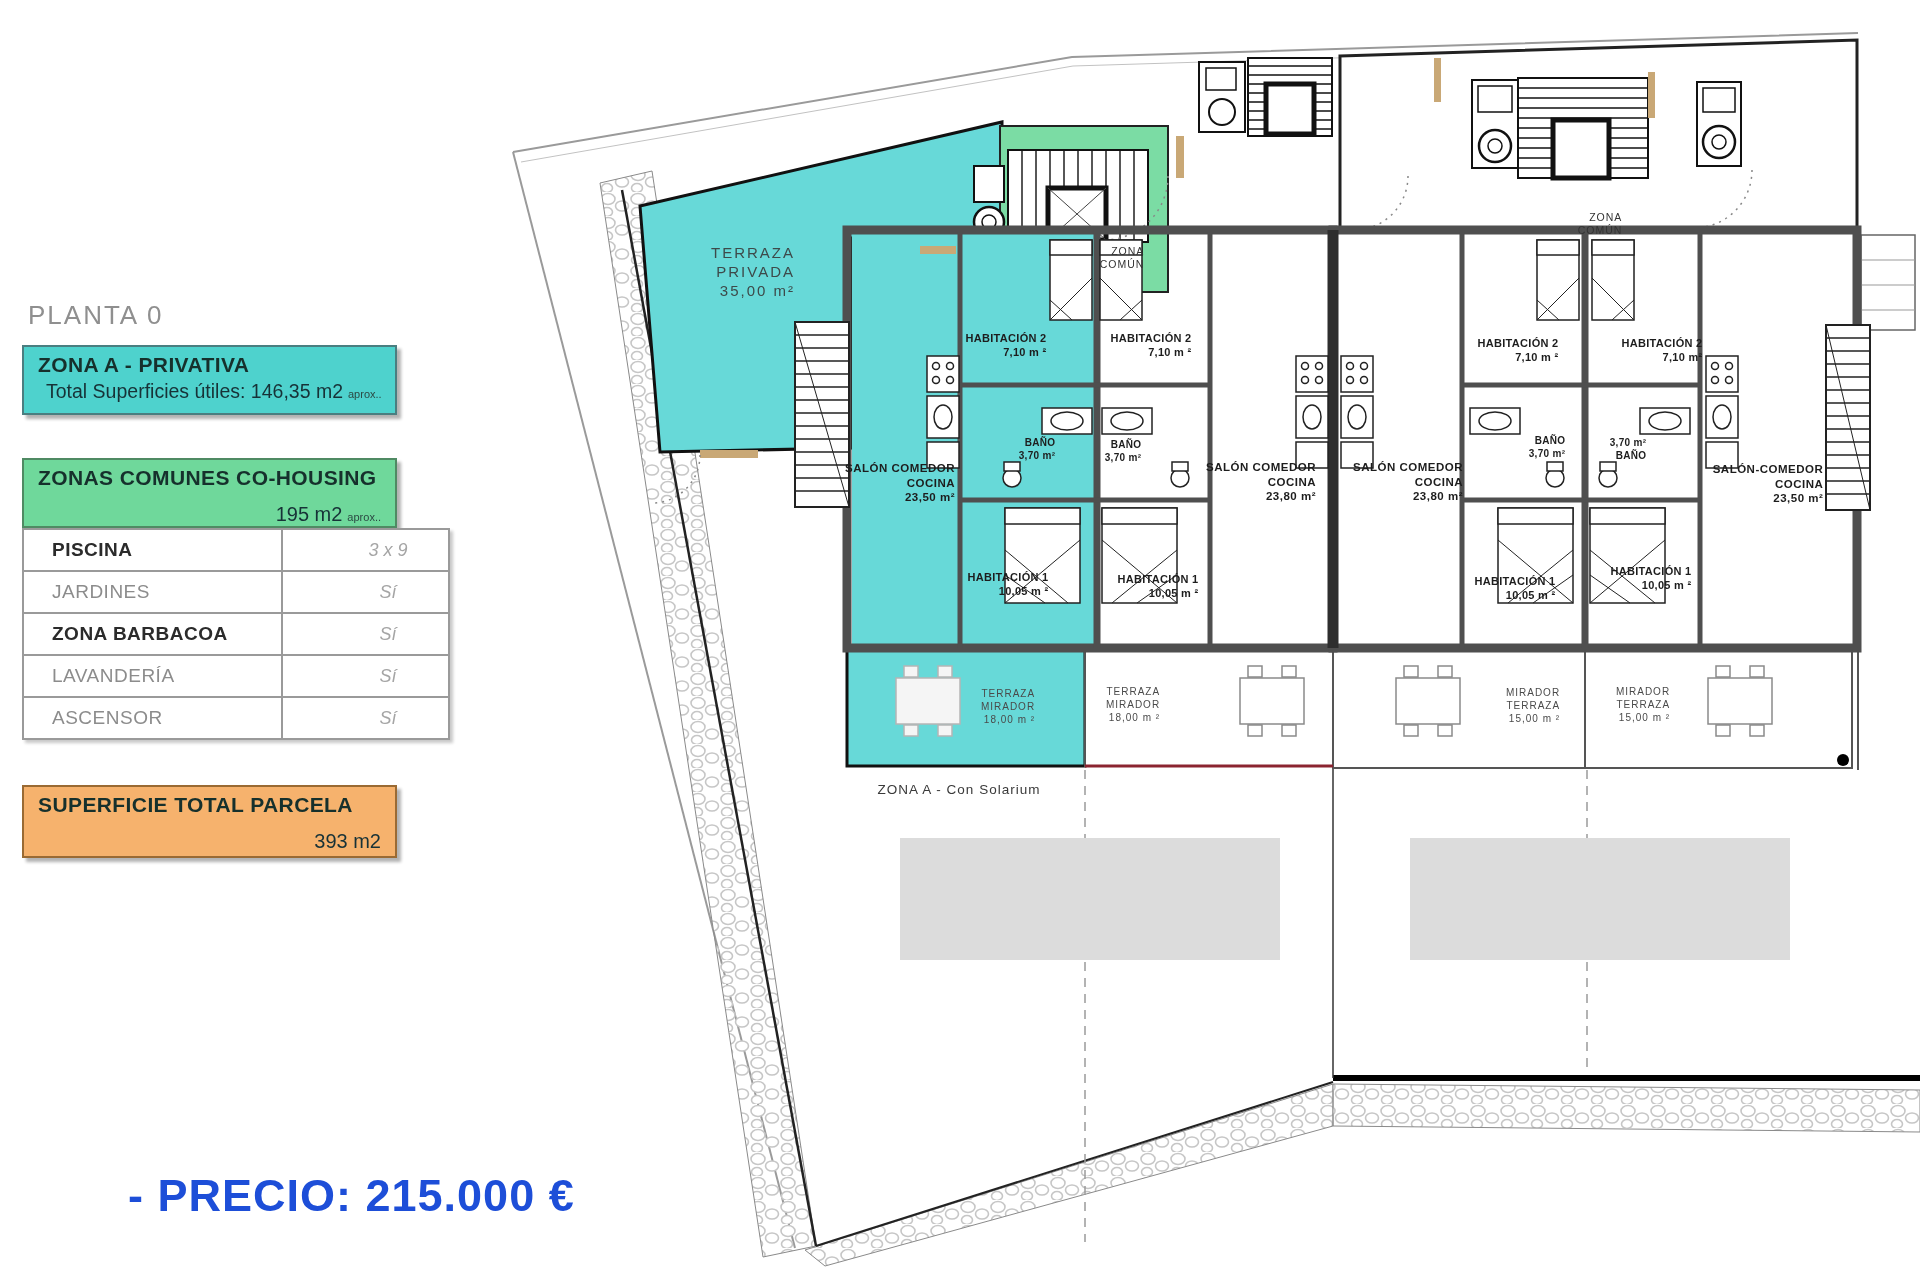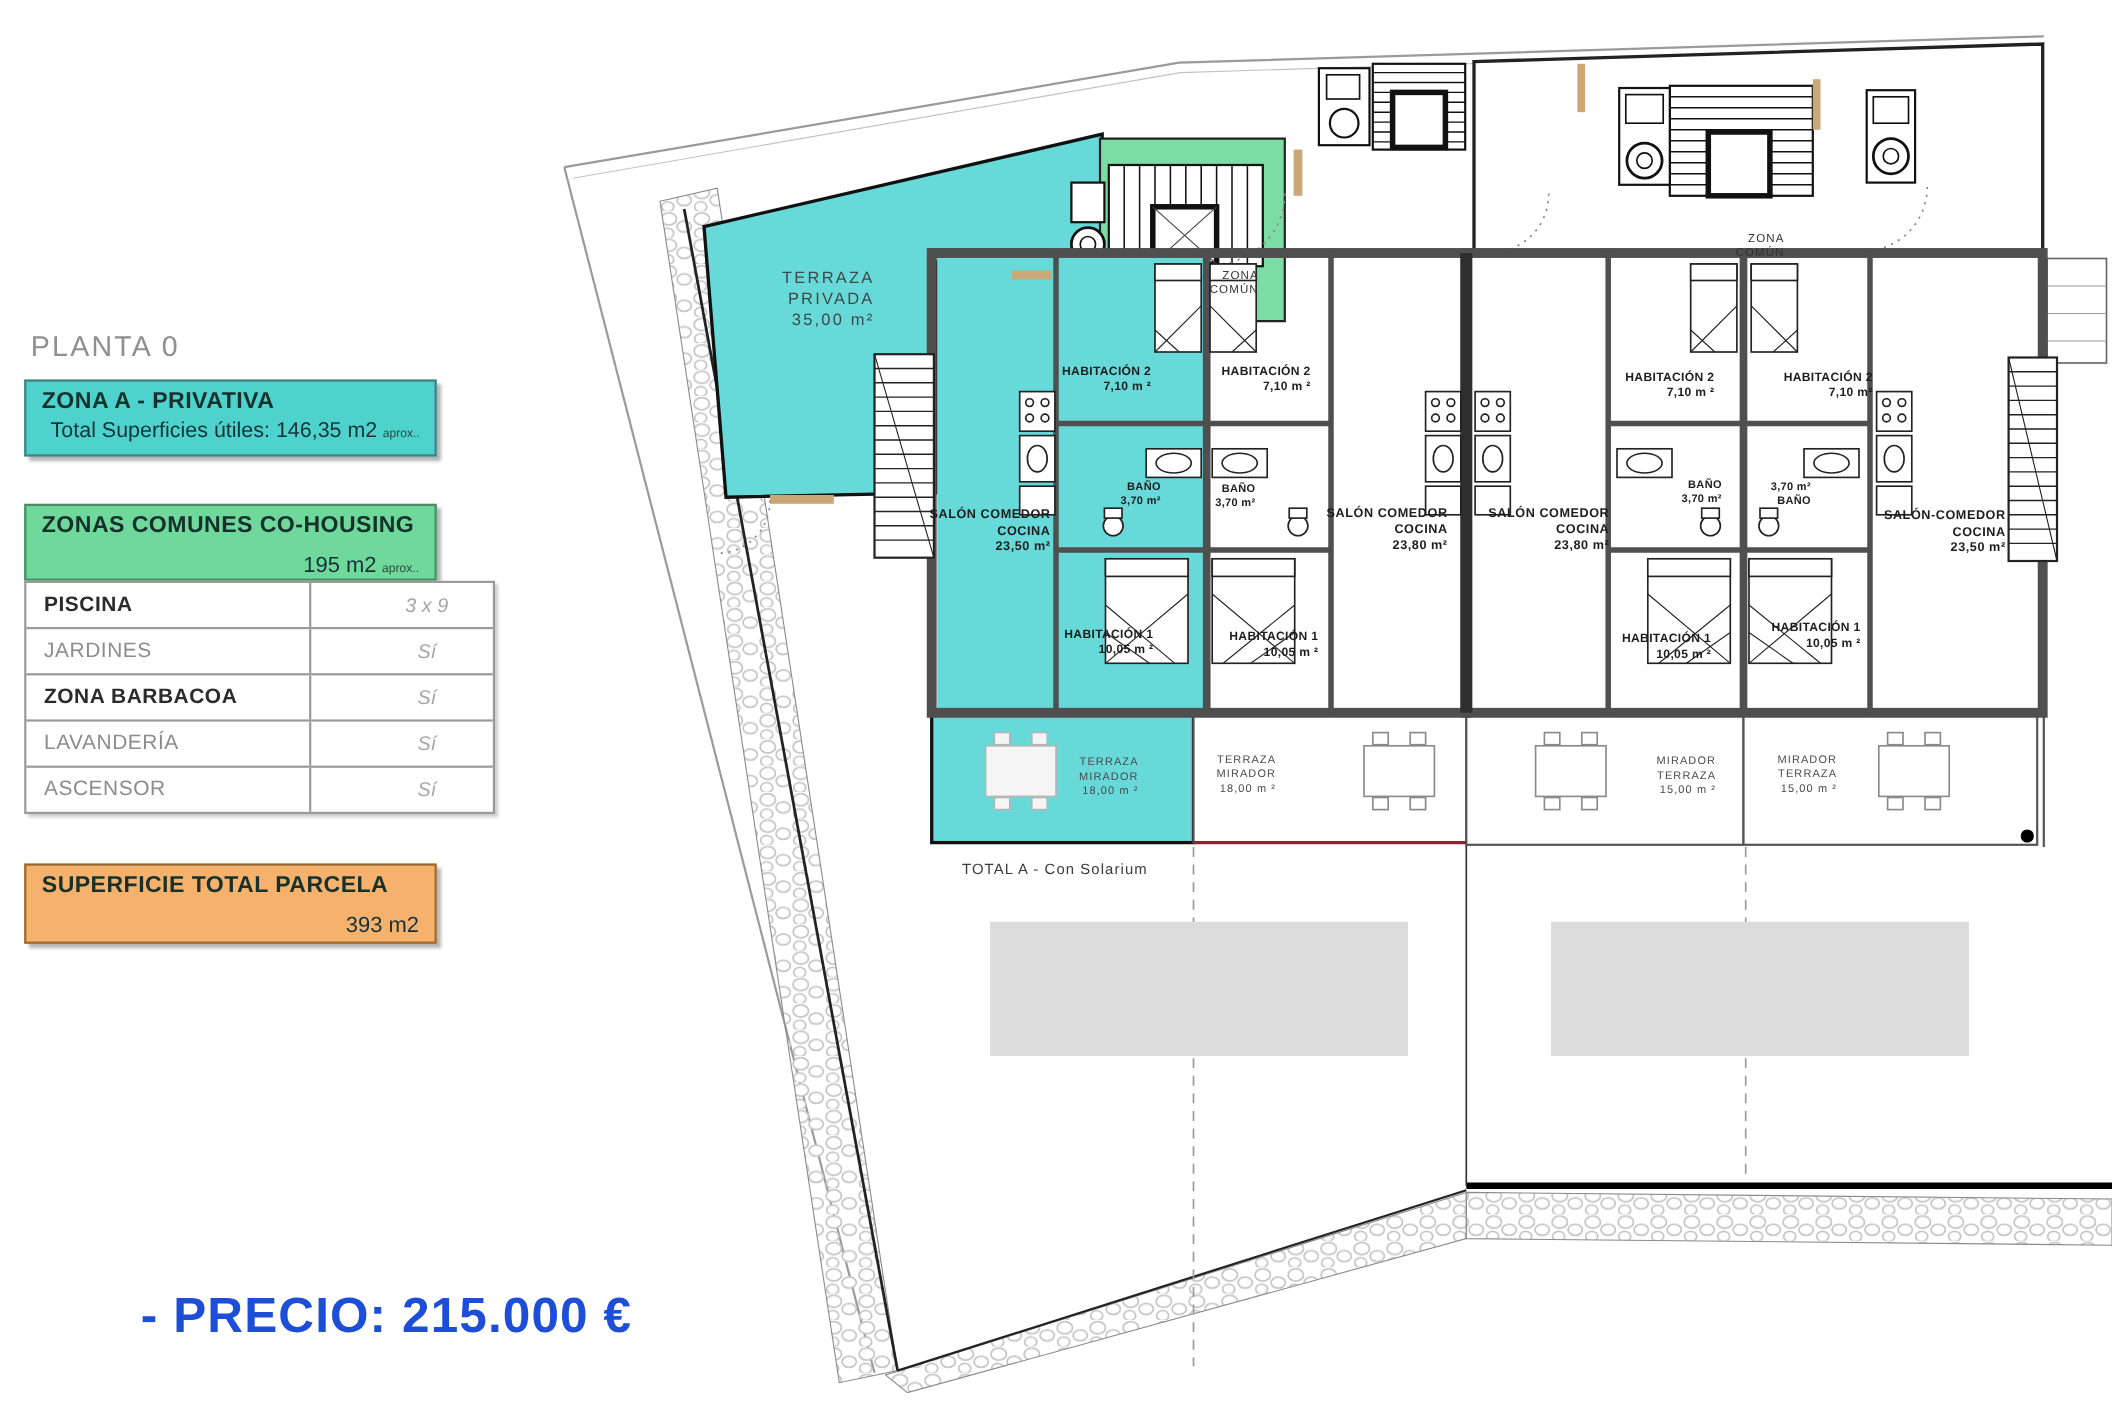--- a/index.html
+++ b/index.html
@@ -16,21 +16,21 @@
   .box-green{top:458px;height:70px;background:#6fd89b;border-color:#4f8a63;}
   .box-orange{top:785px;height:73px;background:#f6b26d;border-color:#9a6a33;}
   .box-title{font-size:21px;font-weight:bold;color:#16302c;letter-spacing:.4px;}
   .box-sub{font-size:19.5px;color:#173237;margin-top:3px;padding-left:8px;}
   .box-val-right{font-size:20px;color:#173237;text-align:right;margin-top:13px;padding-right:4px;}
   .approx{font-size:11px;color:#2c4a44;margin-left:5px;}
   .amen-table{position:absolute;left:22px;top:528px;width:428px;border:2px solid #9a9a9a;
     box-sizing:border-box;background:#fff;box-shadow:3px 3px 3px #c9c9c9;}
   .amen-row{display:flex;height:40px;border-bottom:2px solid #9a9a9a;align-items:center;}
   .amen-row:last-child{border-bottom:none;}
-  .amen-label{flex:1;padding-left:16px;font-size:19px;letter-spacing:.5px;color:#8c8c8c;}
+  .amen-label{flex:1;padding-left:28px;font-size:19px;letter-spacing:.5px;color:#8c8c8c;}
   .amen-label.em{color:#2b2b2b;font-weight:bold;}
   .amen-value{width:120px;text-align:center;border-left:2px solid #9a9a9a;align-self:stretch;
     display:flex;align-items:center;justify-content:center;font-size:18px;color:#a5a5a5;font-style:italic;padding-left:45px;}
   .price-line{position:absolute;left:128px;top:1170px;font-size:45px;font-weight:bold;
     color:#1d4ed8;letter-spacing:1px;}
 </style>
 </head>
 <body>
 
 <div id="stage">
@@ -395,15 +395,15 @@
 18,00 m ²</div>
       <div class="plan-label" style="left: 1133px; top: 705px; font-size: 10px; font-weight: normal; letter-spacing: 1px; color: rgb(74, 74, 74);">TERRAZA
 MIRADOR
 18,00 m ²</div>
       <div class="plan-label" style="left: 1533px; top: 706px; font-size: 10px; font-weight: normal; letter-spacing: 1px; color: rgb(74, 74, 74);">MIRADOR
 TERRAZA
 15,00 m ²</div>
       <div class="plan-label" style="left: 1643px; top: 705px; font-size: 10px; font-weight: normal; letter-spacing: 1px; color: rgb(74, 74, 74);">MIRADOR
 TERRAZA
 15,00 m ²</div>
-      <div class="plan-label" style="left: 959px; top: 790px; font-size: 13.5px; font-weight: normal; letter-spacing: 1px; color: rgb(58, 58, 58);">TOTAL A - Con Solarium</div>
+      <div class="plan-label" style="left: 959px; top: 790px; font-size: 13.5px; font-weight: normal; letter-spacing: 1px; color: rgb(58, 58, 58);">ZONA A - Con Solarium</div>
     </div>
 </div>
 
 </body></html>

